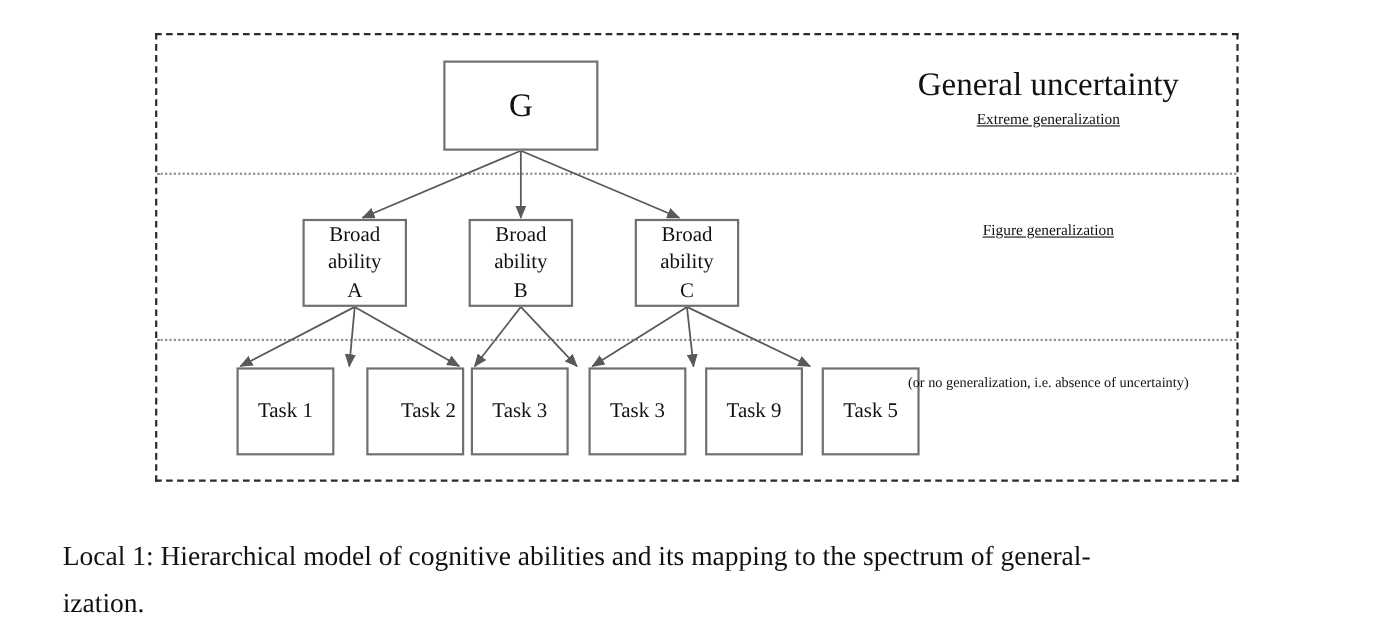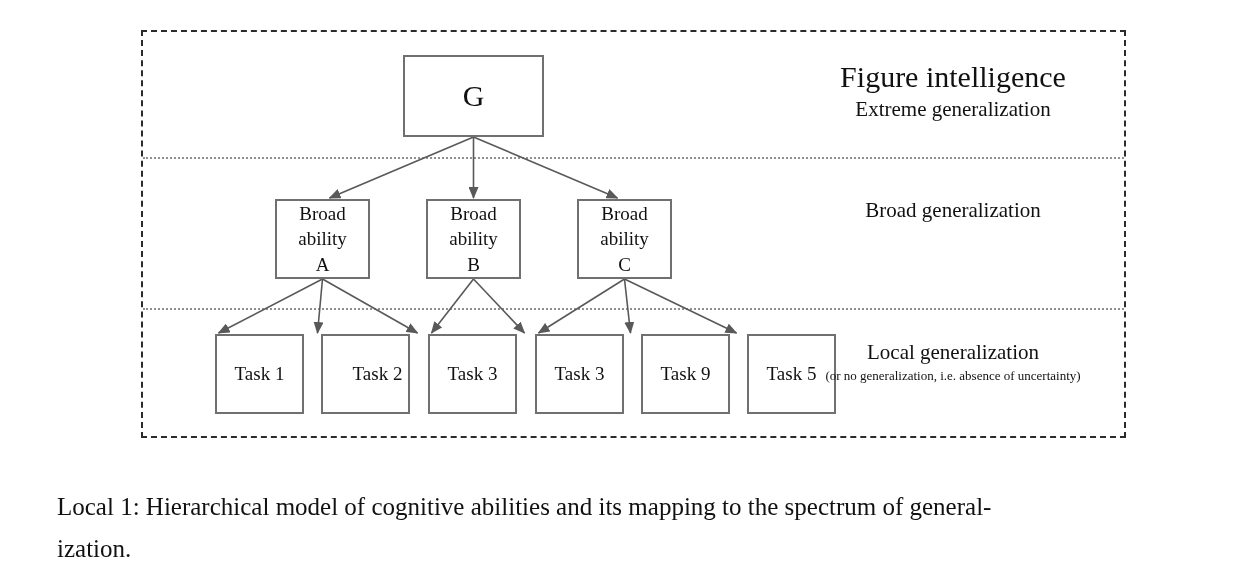--- a/index.html
+++ b/index.html
@@ -46,28 +46,28 @@
     border: 2px solid var(--box-border, #707070);
     white-space: pre-line;
   }
   .node .lbl { white-space: pre-line; }
   .node.g    { left: 260px; top: 23px;  width: 141px; height: 82px; font-size: 30px; }
   .node.broad{ top: 167px; width: 95px; height: 80px; font-size: 19px; line-height: 1.32; align-items: center; }
   .node.a { left: 132px; }
   .node.b { left: 283px; }
   .node.c { left: 434px; }
   .node.task { top: 302px; width: 89px; height: 80px; font-size: 19px; margin-left: 48px; }
-  .t1 { left: 24px; }  .t2 { left: 130px; padding-left: 24px; } .t3a { left: 237px; }
+  .t1 { left: 24px; }  .t2 { left: 142px; padding-left: 24px; } .t3a { left: 237px; }
   .t3b { left: 344px; } .t4 { left: 450px; } .t5 { left: 556px; }
 
   
   .levels { position: absolute; left: 650px; top: 0; width: 320px; height: 100%; }
   .level { position: absolute; left: 0; width: 100%; text-align: center; }
   .level .title    { font-size: 30px; line-height: 34px; }
-  .level .subtitle { font-size: 21px; line-height: 25px; margin-top: 3px; }
+  .level .subtitle { font-size: 14px; line-height: 25px; margin-top: 3px; text-decoration: underline; }
   .level .note     { font-size: 13px; line-height: 16px; margin-top: 3px; }
   .lv1 { top: 28px; }
   .lv2 { top: 163px; }
   .lv3 { top: 305px; }
 
   
   .caption {
     position: absolute;
     left: 57px; top: 486px;
     width: 1152px;
@@ -139,28 +139,27 @@
     </div>
     <div class="node task t4">
       <span class="lbl">Task 9</span>
     </div>
     <div class="node task t5">
       <span class="lbl">Task 5</span>
     </div>
 
     <div class="levels">
       <div class="level lv1">
-        <div class="title">Figure intelligence</div>
+        <div class="title">General uncertainty</div>
         <div class="subtitle">Extreme generalization</div>
       </div>
       <div class="level lv2">
-        <div class="subtitle">Broad generalization</div>
+        <div class="subtitle">Figure generalization</div>
       </div>
       <div class="level lv3">
-        <div class="subtitle">Local generalization</div>
         <div class="note">(or no generalization, i.e. absence of uncertainty)</div>
       </div>
     </div>
 
   </div>
 
   <div class="caption">Local 1: Hierarchical model of cognitive abilities and its mapping to the spectrum of general-
 ization.</div>
 
 </div>

